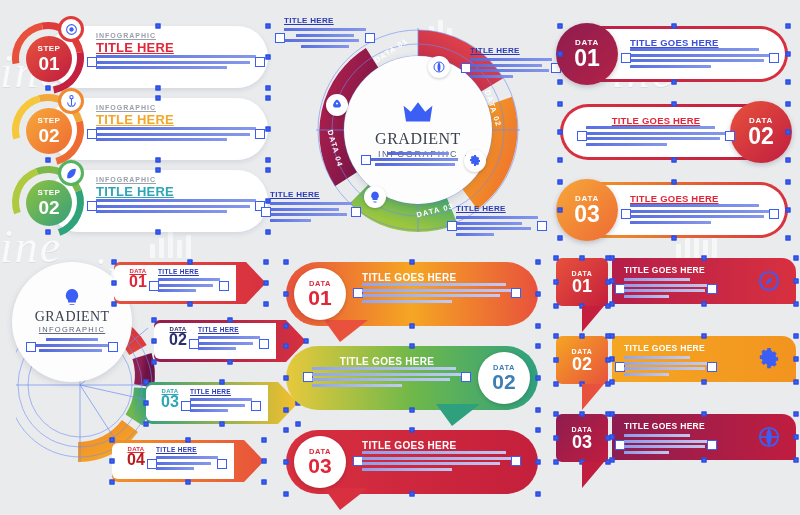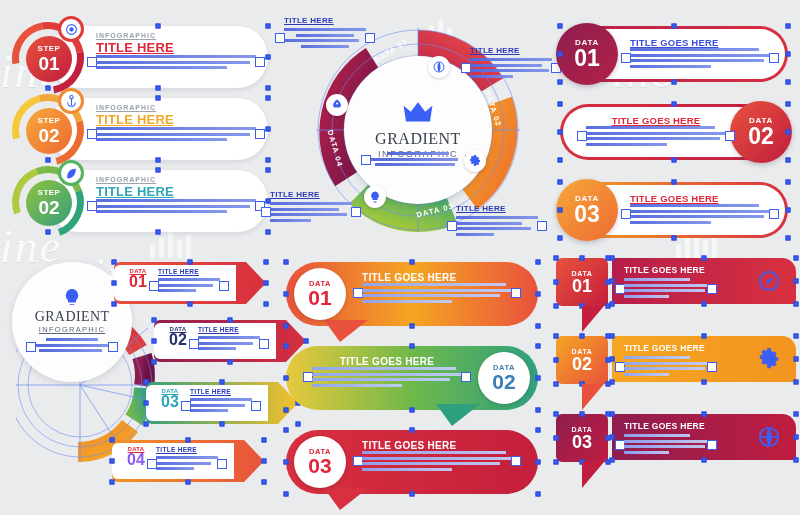--- a/index.html
+++ b/index.html
@@ -645,21 +645,21 @@
             <linearGradient id="arg3" x1="0" y1="0" x2="1" y2="0">
               <stop offset="0" stop-color="#f29325"></stop>
               <stop offset="1" stop-color="#e8523c"></stop>
             </linearGradient>
           </defs>
           <path d="M6,0 H132 L152,21 L132,42 H6 A6,6 0 0 1 0,36 V6 A6,6 0 0 1 6,0 Z" fill="url(#arg3)"></path>
         </svg>
         <div class="arrow-card" style="width:122px"></div>
         <div class="ab-lbl">
           <div class="t" style="color:#e0273a">DATA</div>
-          <div class="n" style="color:#8b5cf6">04</div>
+          <div class="n" style="color:#b91c1c">04</div>
         </div>
         <div class="ab-title">TITLE HERE</div>
         <div class="lorem sel" style="left:44px;top:16px;width:62px">
           <i style="width:100%"></i>
           <i style="width:88%"></i>
           <i style="width:62%"></i>
         </div>
         <div class="hpt" style="left: 0px; top: 0px;"></div>
         <div class="hpt" style="left: 76px; top: 0px;"></div>
         <div class="hpt" style="left: 152px; top: 0px;"></div>

